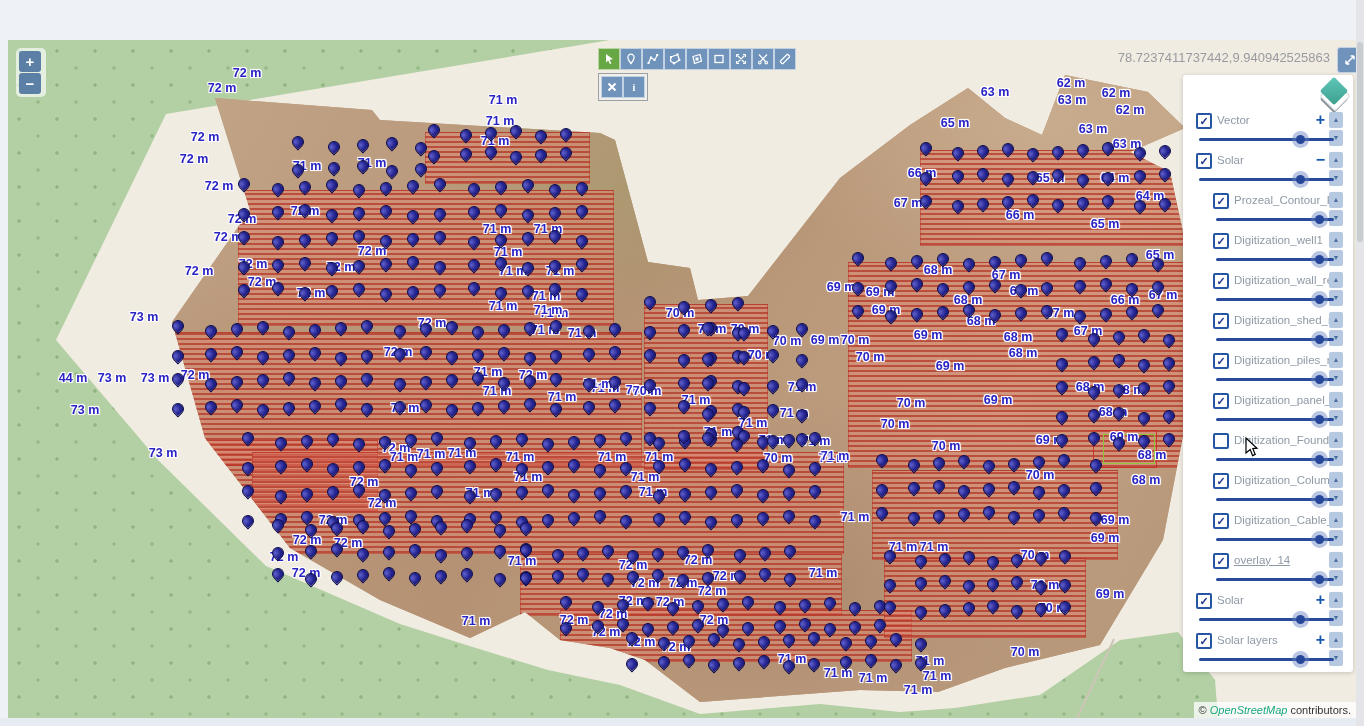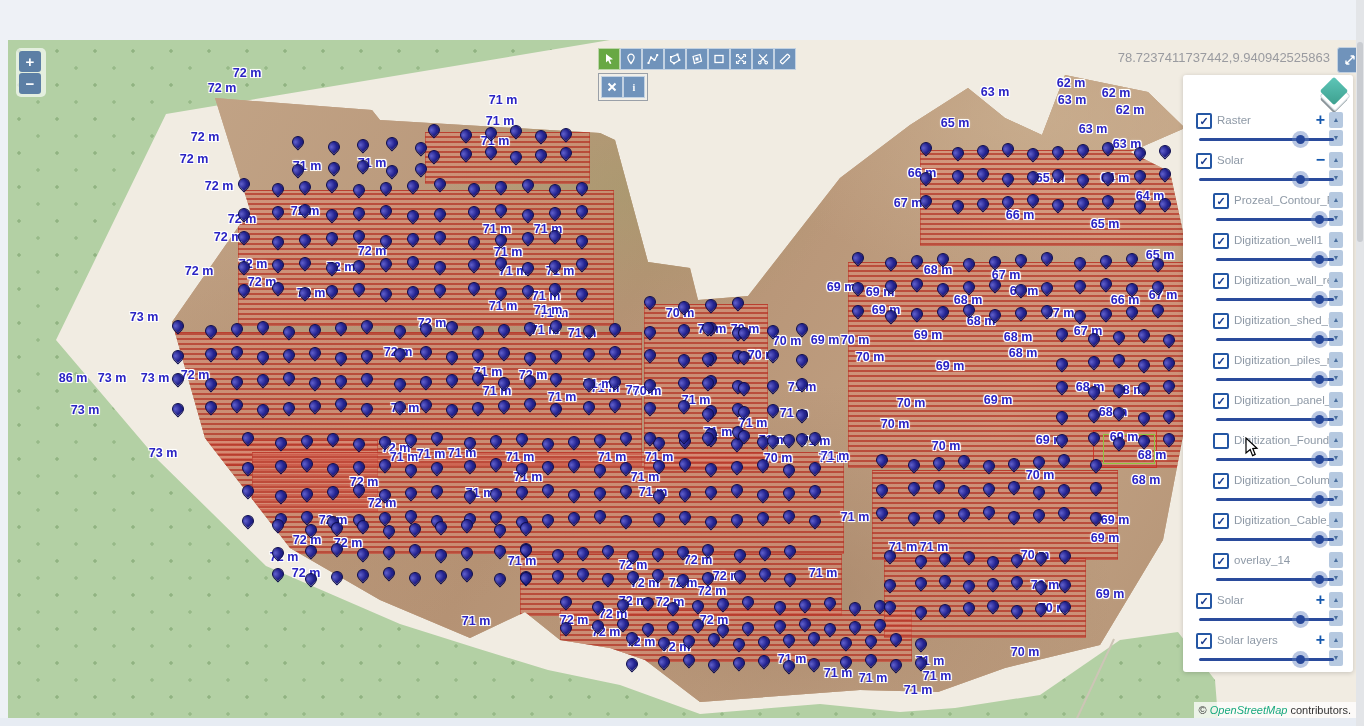--- a/index.html
+++ b/index.html
@@ -105,21 +105,21 @@
           <div class="elev" style="left: 262px; top: 282px;">72 m</div>
           <div class="elev" style="left: 311px; top: 293px;">72 m</div>
           <div class="elev" style="left: 305px; top: 211px;">72 m</div>
           <div class="elev" style="left: 341px; top: 267px;">72 m</div>
           <div class="elev" style="left: 372px; top: 251px;">72 m</div>
           <div class="elev" style="left: 307px; top: 166px;">71 m</div>
           <div class="elev" style="left: 372px; top: 163px;">71 m</div>
           <div class="elev" style="left: 503px; top: 100px;">71 m</div>
           <div class="elev" style="left: 500px; top: 121px;">71 m</div>
           <div class="elev" style="left: 495px; top: 141px;">71 m</div>
-          <div class="elev" style="left: 73px; top: 378px;">86 m</div>
+          <div class="elev" style="left: 73px; top: 378px;">44 m</div>
           <div class="elev" style="left: 112px; top: 378px;">73 m</div>
           <div class="elev" style="left: 155px; top: 378px;">73 m</div>
           <div class="elev" style="left: 85px; top: 410px;">73 m</div>
           <div class="elev" style="left: 144px; top: 317px;">73 m</div>
           <div class="elev" style="left: 163px; top: 453px;">73 m</div>
           <div class="elev" style="left: 195px; top: 375px;">72 m</div>
           <div class="elev" style="left: 432px; top: 323px;">72 m</div>
           <div class="elev" style="left: 398px; top: 352px;">72 m</div>
           <div class="elev" style="left: 405px; top: 408px;">72 m</div>
           <div class="elev" style="left: 396px; top: 448px;">72 m</div>
@@ -874,21 +874,21 @@
 
       <div id="panel">
         <div class="layericon">
           <div class="rhombus" style="top:8px;background:#8a9499;"></div>
           <div class="rhombus" style="top:4px;background:#fff;border:1px solid #cfd8dc;"></div>
           <div class="rhombus" style="top:0;background:linear-gradient(135deg,#5ec6b8,#3da08f);"></div>
         </div>
         <div id="panel-rows">
             <div class="layer-row" style="top: 36px;">
               <div class="chk" style="left: 13px;">✓</div>
-              <div class="lrlabel" style="left: 34px;">Raster</div>
+              <div class="lrlabel" style="left: 34px;">Vector</div>
               <div class="lraction">+</div>
               <div class="spinner">
                 <div class="spinbtn">▲</div>
                 <div class="spinbtn">▼</div>
               </div>
               <div class="slider" style="left: 16px; width: 135px;">
                 <div class="thumb" style="left: 97.25px;"></div>
               </div>
             </div>
             <div class="layer-row" style="top: 76px;">
@@ -997,21 +997,21 @@
               <div class="spinner">
                 <div class="spinbtn">▲</div>
                 <div class="spinbtn">▼</div>
               </div>
               <div class="slider" style="left: 33px; width: 118px;">
                 <div class="thumb" style="left: 98.66px;"></div>
               </div>
             </div>
             <div class="layer-row" style="top: 476px;">
               <div class="chk" style="left: 30px;">✓</div>
-              <div class="lrlabel" style="left: 51px;">overlay_14</div>
+              <div class="lrlabel" style="left: 51px; text-decoration: underline;">overlay_14</div>
               <div class="spinner">
                 <div class="spinbtn">▲</div>
                 <div class="spinbtn">▼</div>
               </div>
               <div class="slider" style="left: 33px; width: 118px;">
                 <div class="thumb" style="left: 98.66px;"></div>
               </div>
             </div>
             <div class="layer-row" style="top: 516px;">
               <div class="chk" style="left: 13px;">✓</div>

